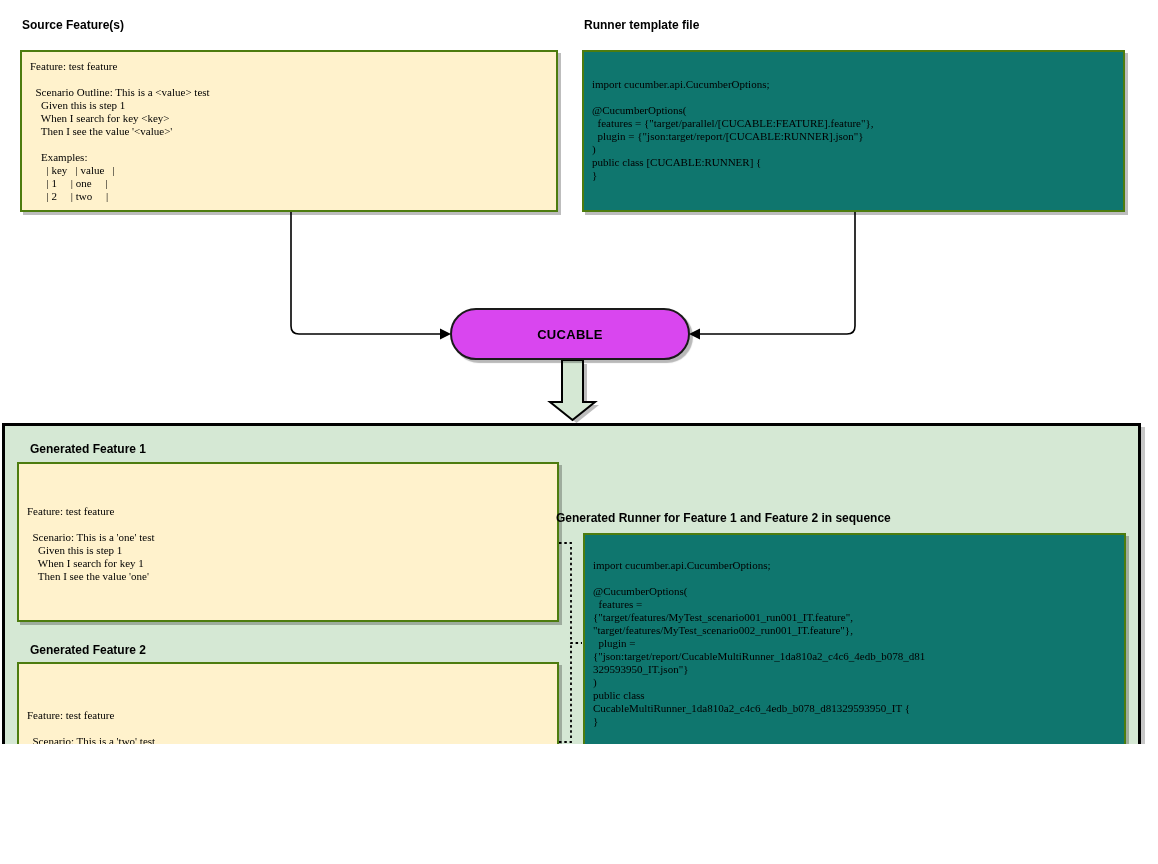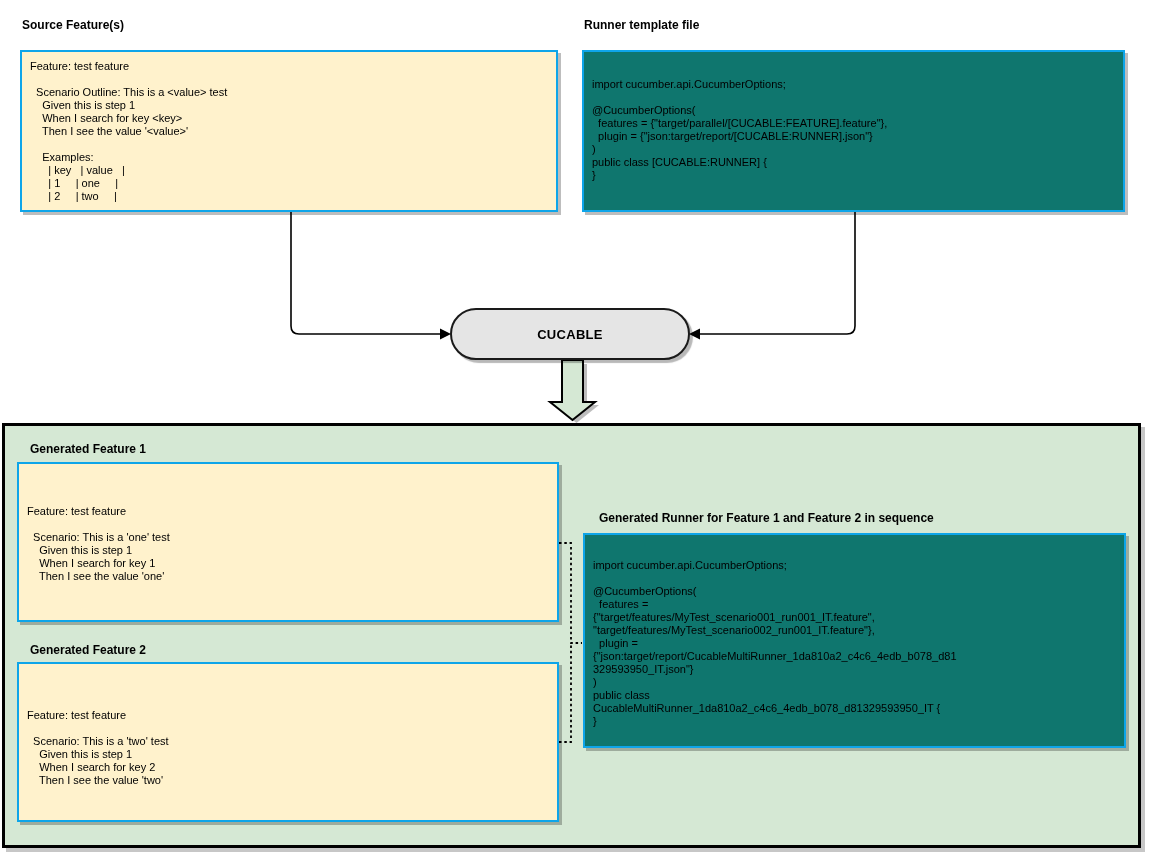--- a/index.html
+++ b/index.html
@@ -1,41 +1,41 @@
 <!DOCTYPE html>
 <html><head>
 <meta charset="utf-8">
 <style>
   html,body{margin:0;padding:0;background:#ffffff;}
   .canvas{
-    position:relative;width:1158px;height:864px;overflow:hidden;
+    position:relative;width:1158px;height:744px;overflow:hidden;
     font-family:"Liberation Sans",sans-serif;color:#000;
   }
   .box-label{
     position:absolute;font-size:12px;font-weight:bold;color:#000;
     white-space:nowrap;z-index:2;
   }
   .code-box{
     position:absolute;box-sizing:border-box;margin:0;
-    border:2px solid #0ea5e9;
+    border:2px solid #4d7c0f;
     box-shadow:3px 3px 0 rgba(0,0,0,.26);
-    font-family:Liberation Sans, sans-serif;
+    font-family:Liberation Serif, serif;
     font-size:11px;line-height:13px;white-space:pre;color:#000;
     overflow:hidden;z-index:2;
   }
   .yellow{background:#FFF2CC;}
   .blue{background:#0f766e;}
   .container-green{
     position:absolute;left:2px;top:423px;width:1139px;height:425px;
     box-sizing:border-box;background:#D5E8D4;border:3px solid #000;
     box-shadow:4px 4px 0 rgba(0,0,0,.22);z-index:1;
   }
   .pill{
     position:absolute;left:450px;top:308px;width:240px;height:52px;
-    box-sizing:border-box;background:#e5e5e5;border:2px solid #1a1a1a;
+    box-sizing:border-box;background:#d946ef;border:2px solid #1a1a1a;
     border-radius:27px;box-shadow:3px 3px 1px rgba(0,0,0,.28);
     display:flex;align-items:center;justify-content:center;
     font-size:13px;font-weight:bold;letter-spacing:.3px;z-index:4;
   }
   .connector-svg{
     position:absolute;left:0;top:0;width:1158px;height:864px;
     pointer-events:none;z-index:3;
   }
   
   .pad-src{padding:8px 8px;}
@@ -83,21 +83,21 @@
     Then I see the value 'one'</pre>
 
   <div class="box-label" style="left:30px;top:643px;text-align:right;">Generated Feature 2</div>
   <pre class="code-box yellow pad-f2" style="left:17px;top:662px;width:542px;height:160px;">Feature: test feature
 
   Scenario: This is a 'two' test
     Given this is step 1
     When I search for key 2
     Then I see the value 'two'</pre>
 
-  <div class="box-label" style="left:599px;top:511px;">Generated Runner for Feature 1 and Feature 2 in sequence</div>
+  <div class="box-label" style="left:556px;top:511px;">Generated Runner for Feature 1 and Feature 2 in sequence</div>
   <pre class="code-box blue pad-run" style="left:583px;top:533px;width:543px;height:215px;">import cucumber.api.CucumberOptions;
 
 @CucumberOptions(
   features =
 {"target/features/MyTest_scenario001_run001_IT.feature",
 "target/features/MyTest_scenario002_run001_IT.feature"},
   plugin =
 {"json:target/report/CucableMultiRunner_1da810a2_c4c6_4edb_b078_d81
 329593950_IT.json"}
 )

